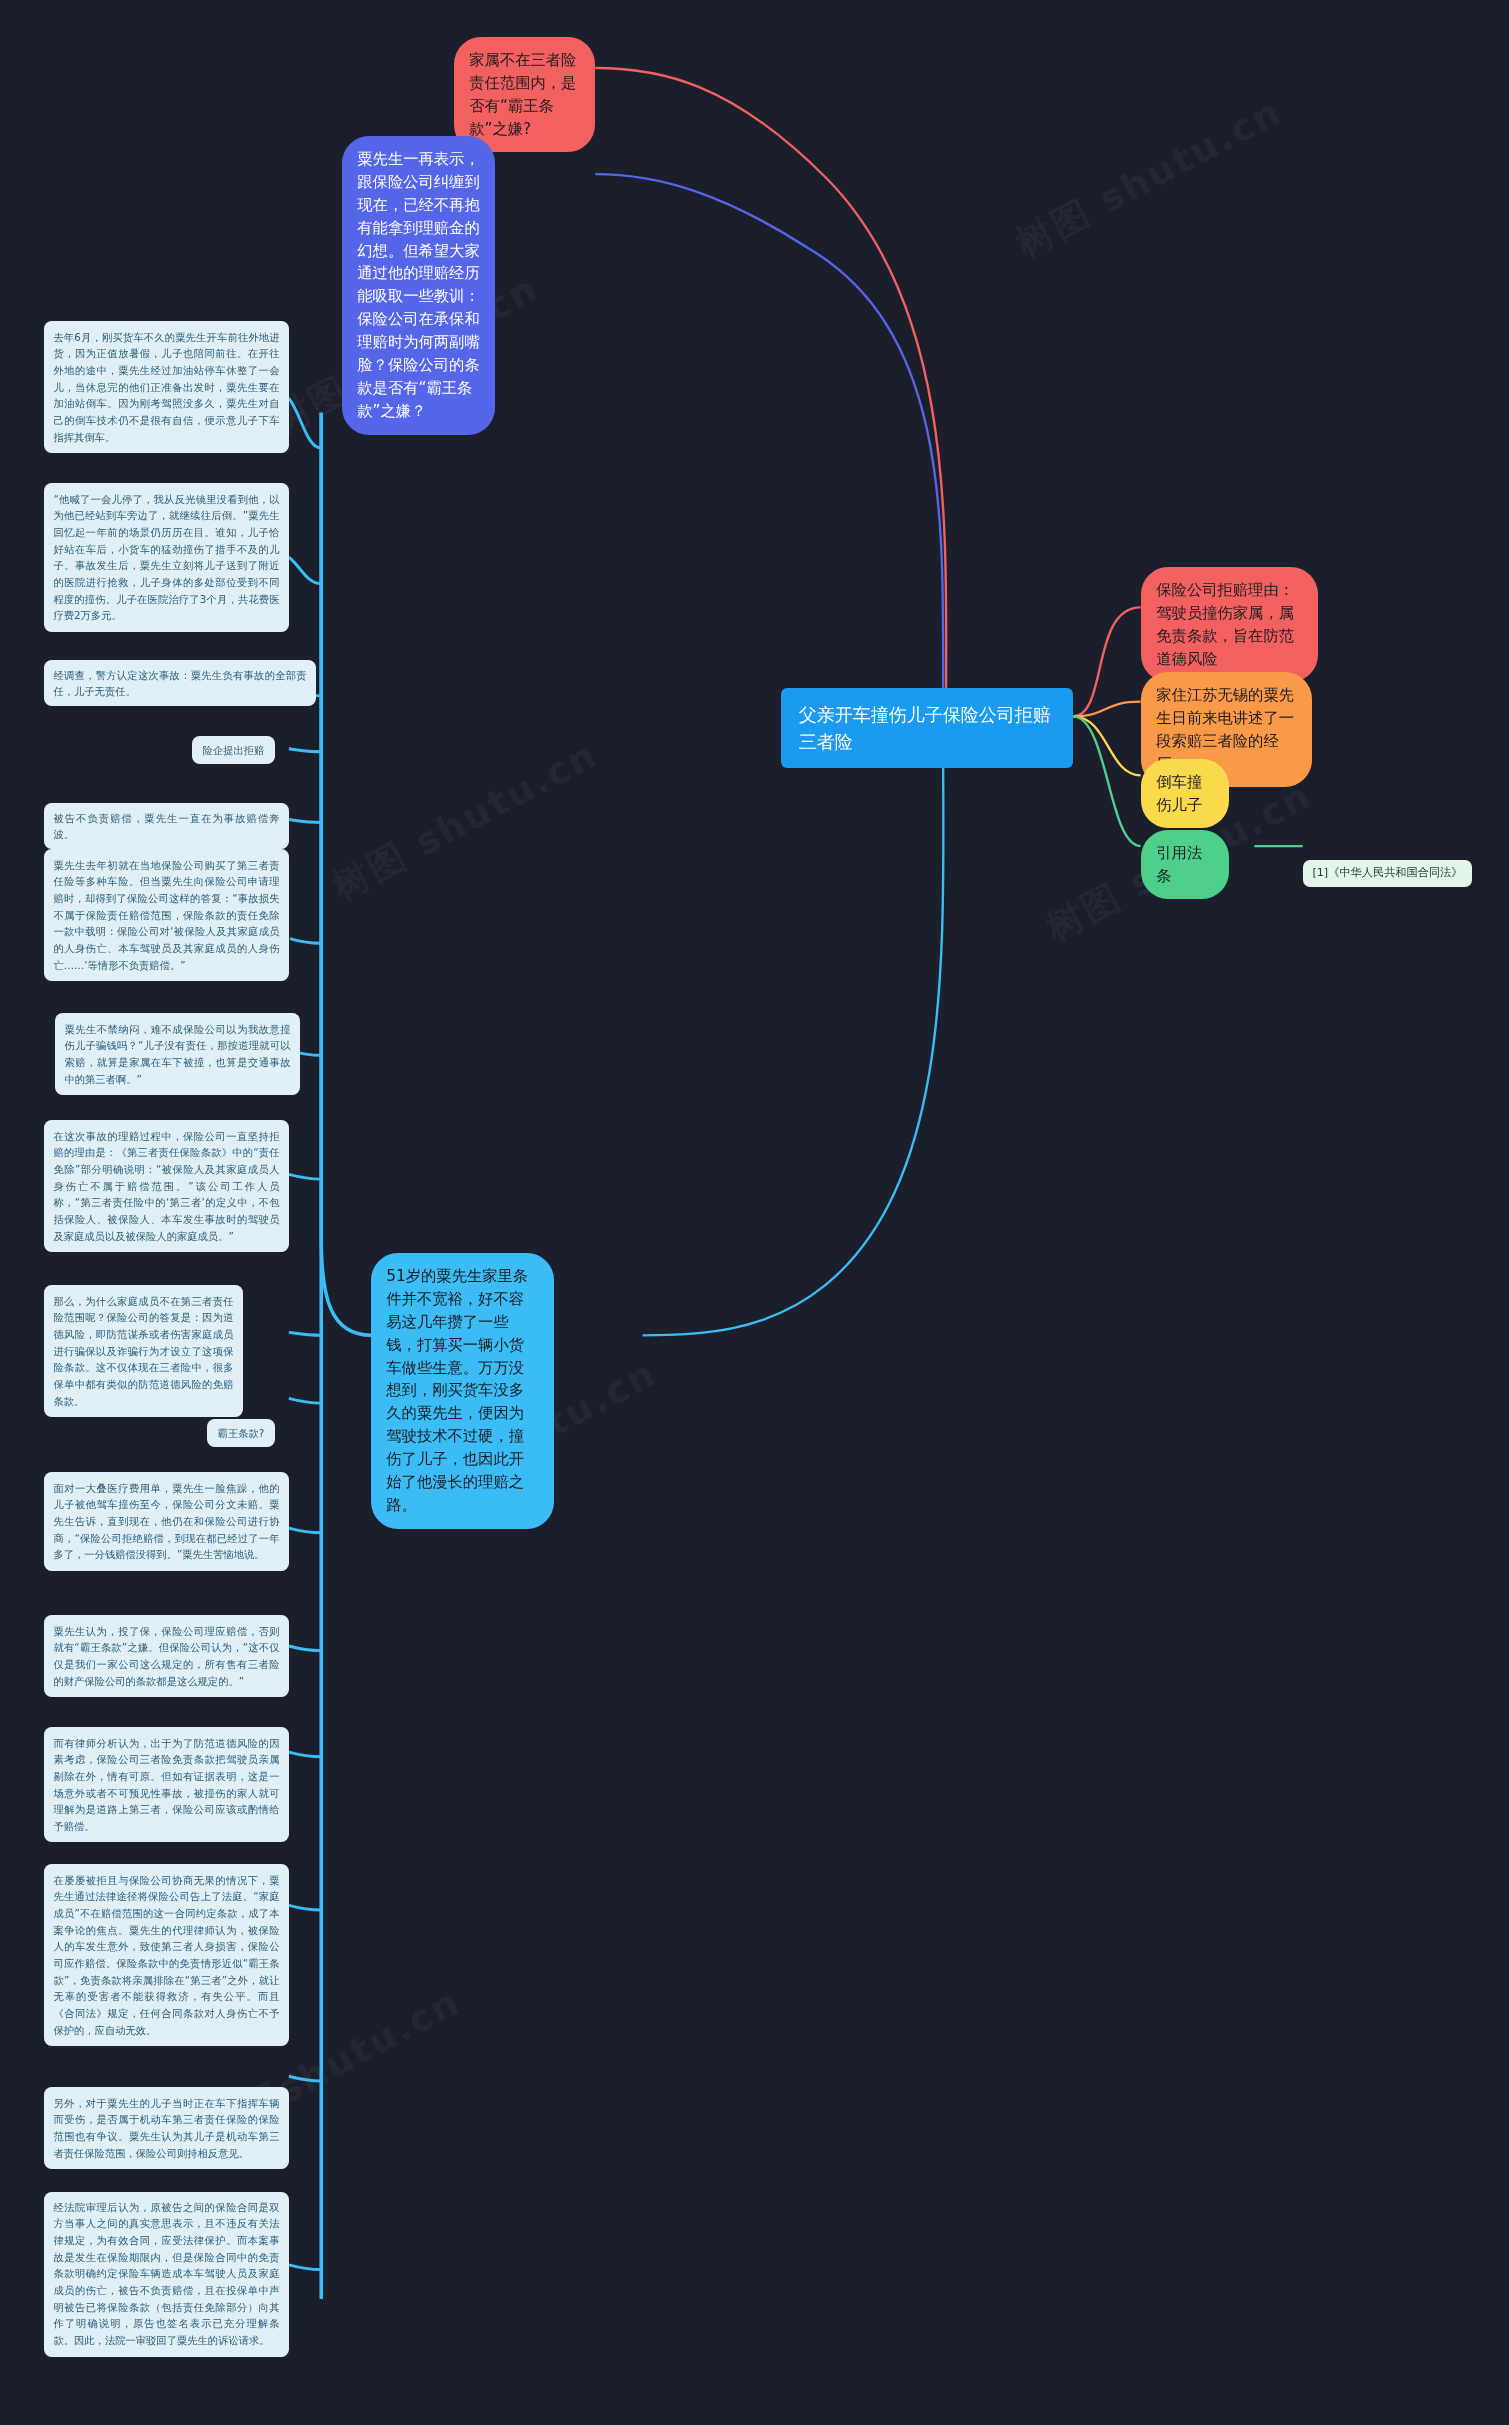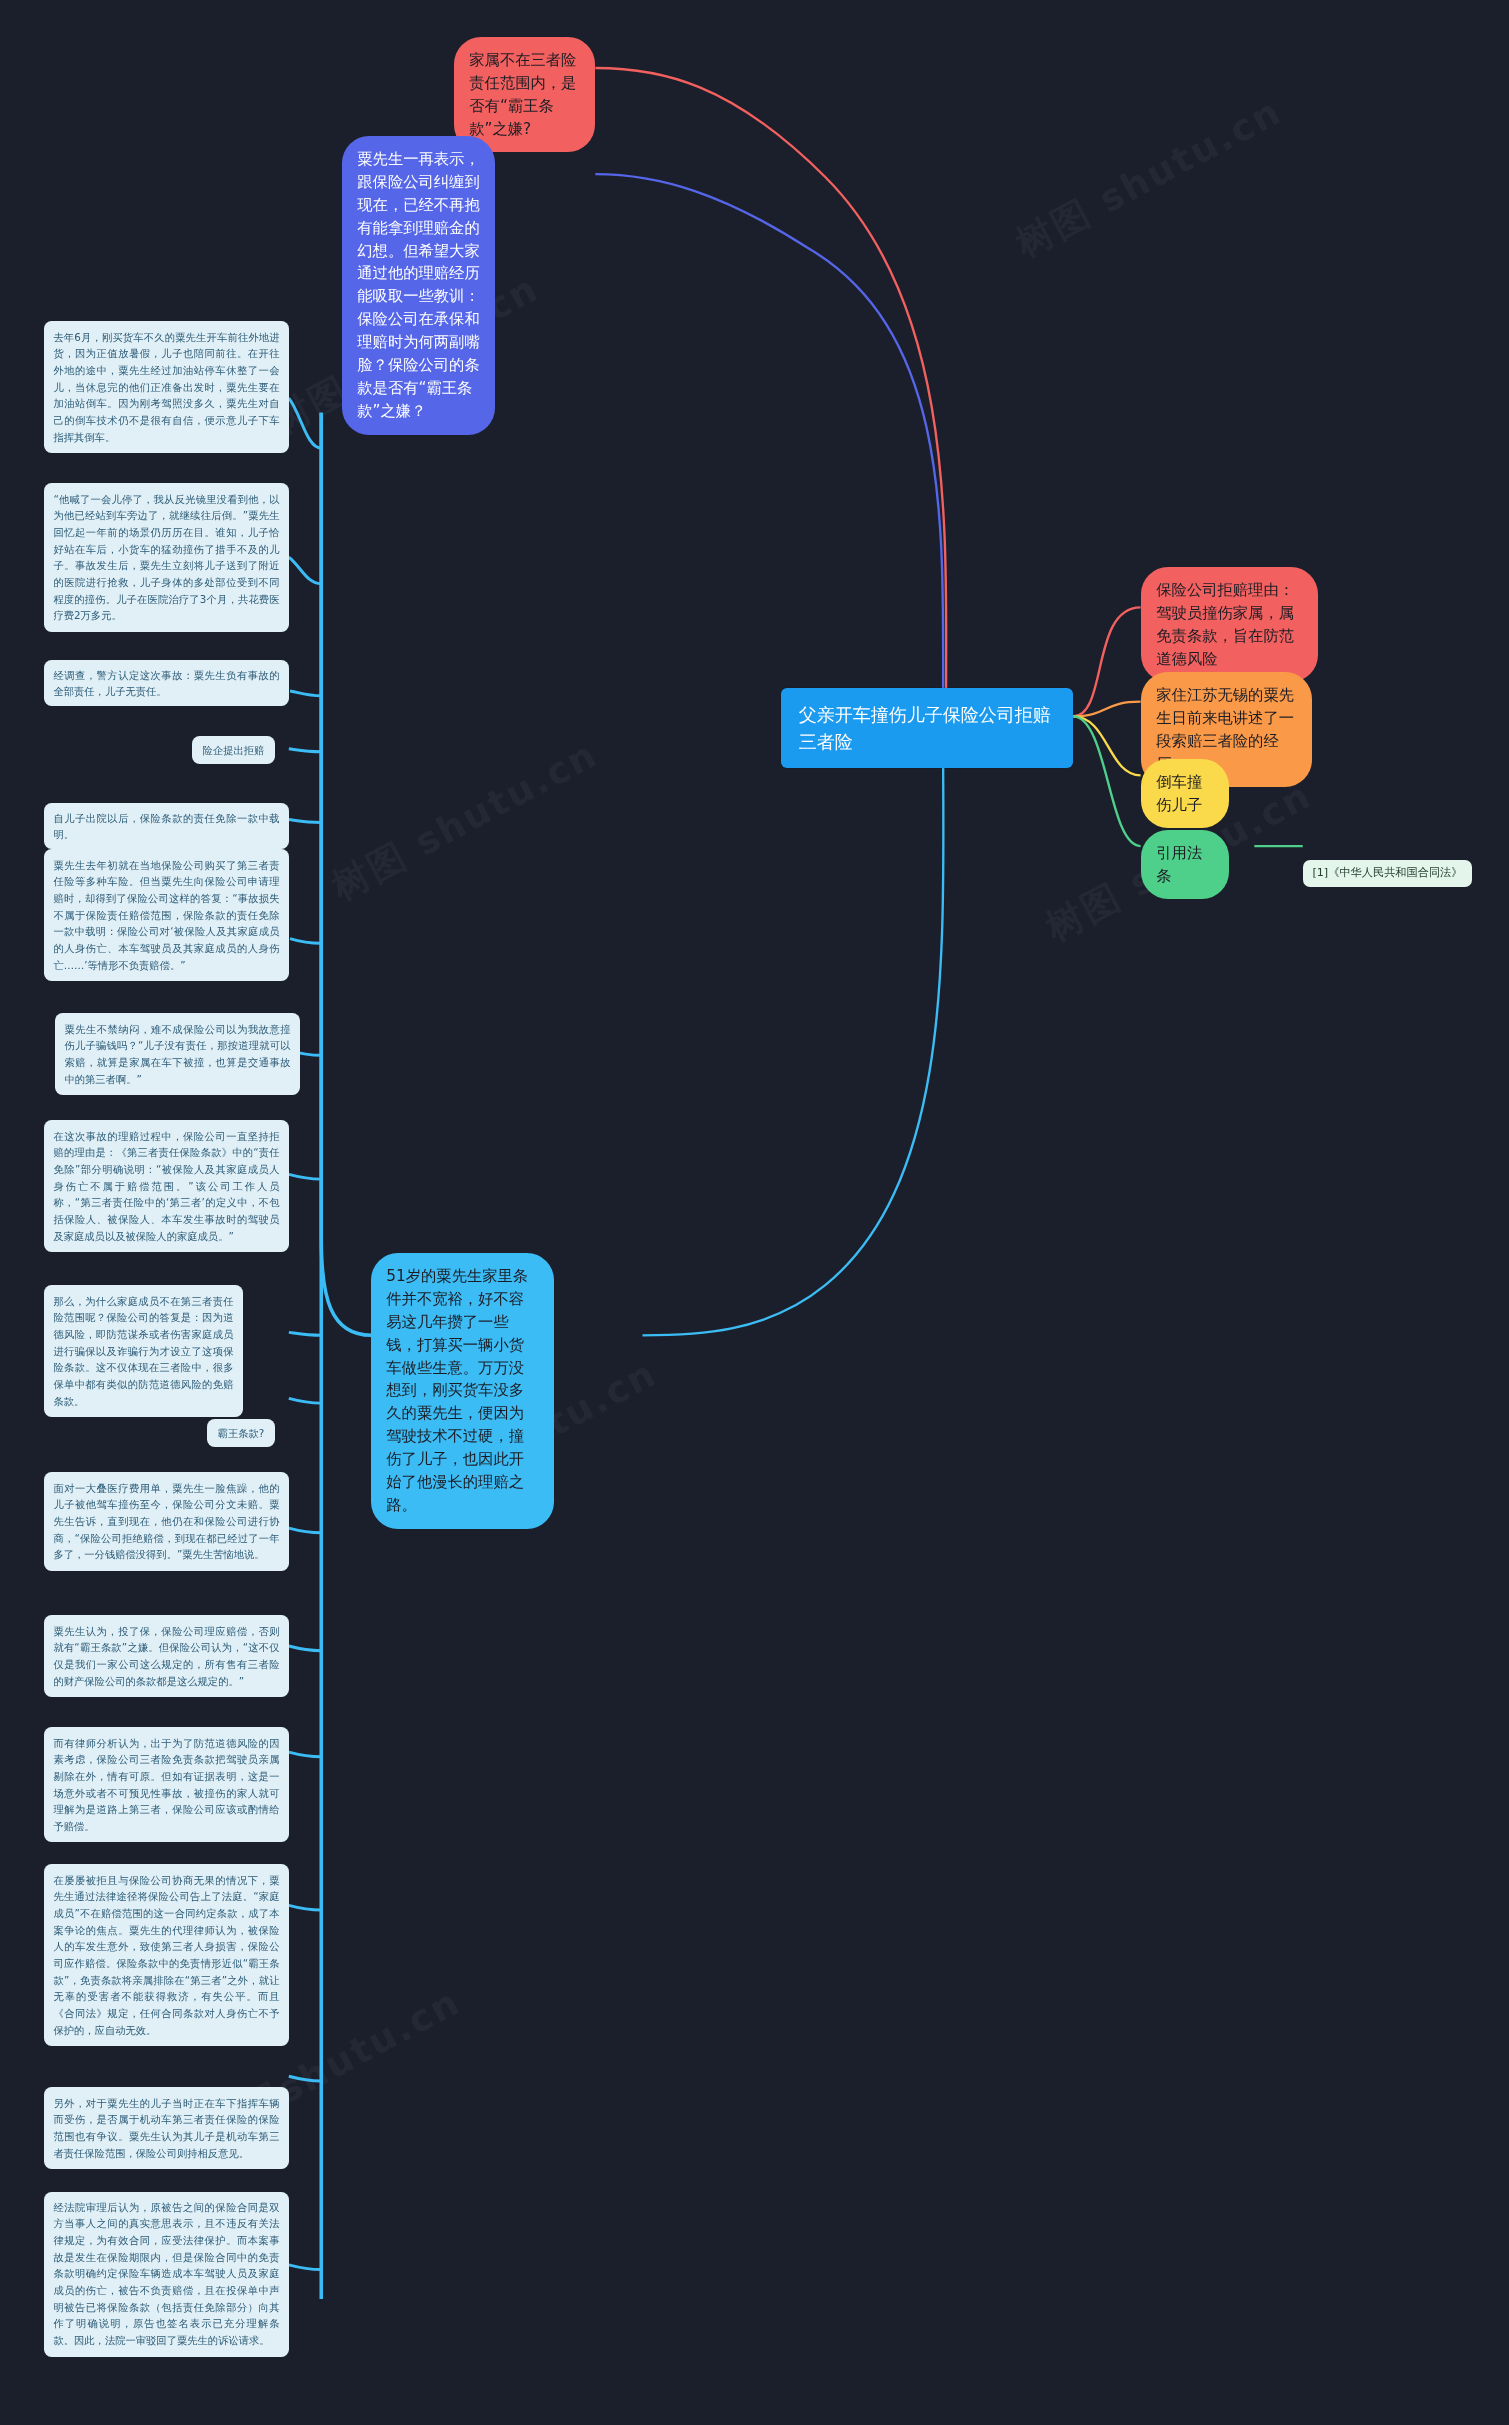--- a/index.html
+++ b/index.html
@@ -162,30 +162,30 @@
   <div class="node bub cyan" style="left:371px;top:1253px;width:183px;">51岁的粟先生家里条件并不宽裕，好不容易这几年攒了一些钱，打算买一辆小货车做些生意。万万没想到，刚买货车没多久的粟先生，便因为驾驶技术不过硬，撞伤了儿子，也因此开始了他漫长的理赔之路。</div>
 
   <div class="node" style="left:44px;top:321px;width:245px;">
     <span class="card">去年6月，刚买货车不久的粟先生开车前往外地进货，因为正值放暑假，儿子也陪同前往。在开往外地的途中，粟先生经过加油站停车休整了一会儿，当休息完的他们正准备出发时，粟先生要在加油站倒车。因为刚考驾照没多久，粟先生对自己的倒车技术仍不是很有自信，便示意儿子下车指挥其倒车。</span>
   </div>
 
   <div class="node" style="left:44px;top:483px;width:245px;">
     <span class="card">“他喊了一会儿停了，我从反光镜里没看到他，以为他已经站到车旁边了，就继续往后倒。”粟先生回忆起一年前的场景仍历历在目。谁知，儿子恰好站在车后，小货车的猛劲撞伤了措手不及的儿子。事故发生后，粟先生立刻将儿子送到了附近的医院进行抢救，儿子身体的多处部位受到不同程度的撞伤。儿子在医院治疗了3个月，共花费医疗费2万多元。</span>
   </div>
 
-  <div class="node" style="left:44px;top:660px;width:245px;">
+  <div class="node" style="left:44px;top:660px;width:272px;">
     <span class="card small">经调查，警方认定这次事故：粟先生负有事故的全部责任，儿子无责任。</span>
   </div>
 
   <div class="node" style="left:192px;top:736px;">
     <span class="chip">险企提出拒赔</span>
   </div>
 
   <div class="node" style="left:44px;top:803px;width:245px;">
-    <span class="card small">自儿子出院以后，保险条款的责任免除一款中载明。</span>
+    <span class="card small">被告不负责赔偿，粟先生一直在为事故赔偿奔波。</span>
   </div>
 
   <div class="node" style="left:44px;top:849px;width:245px;">
     <span class="card">粟先生去年初就在当地保险公司购买了第三者责任险等多种车险。但当粟先生向保险公司申请理赔时，却得到了保险公司这样的答复：“事故损失不属于保险责任赔偿范围，保险条款的责任免除一款中载明：保险公司对‘被保险人及其家庭成员的人身伤亡、本车驾驶员及其家庭成员的人身伤亡……’等情形不负责赔偿。”</span>
   </div>
 
   <div class="node" style="left:55px;top:1013px;width:245px;">
     <span class="card">粟先生不禁纳闷，难不成保险公司以为我故意撞伤儿子骗钱吗？“儿子没有责任，那按道理就可以索赔，就算是家属在车下被撞，也算是交通事故中的第三者啊。”</span>
   </div>
 

